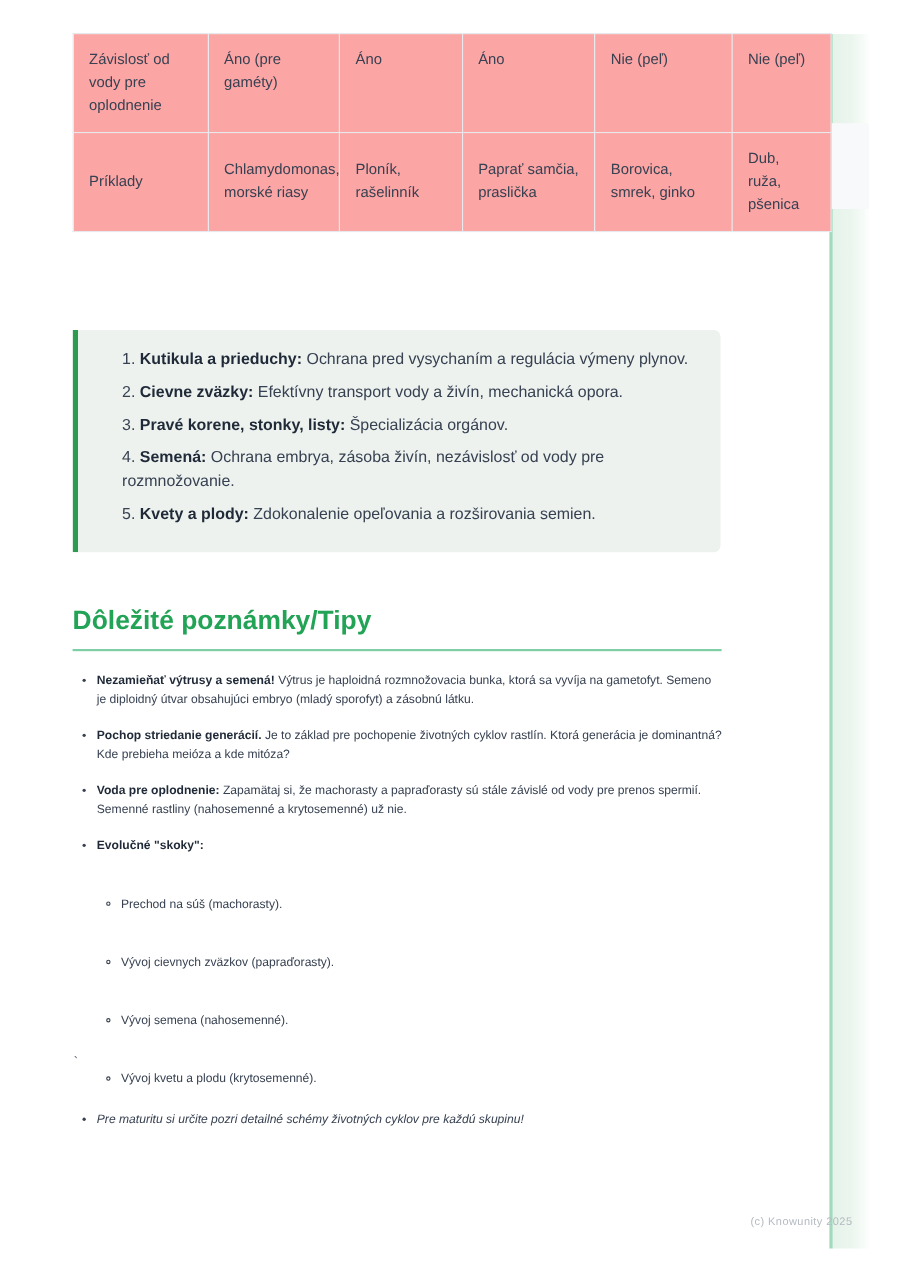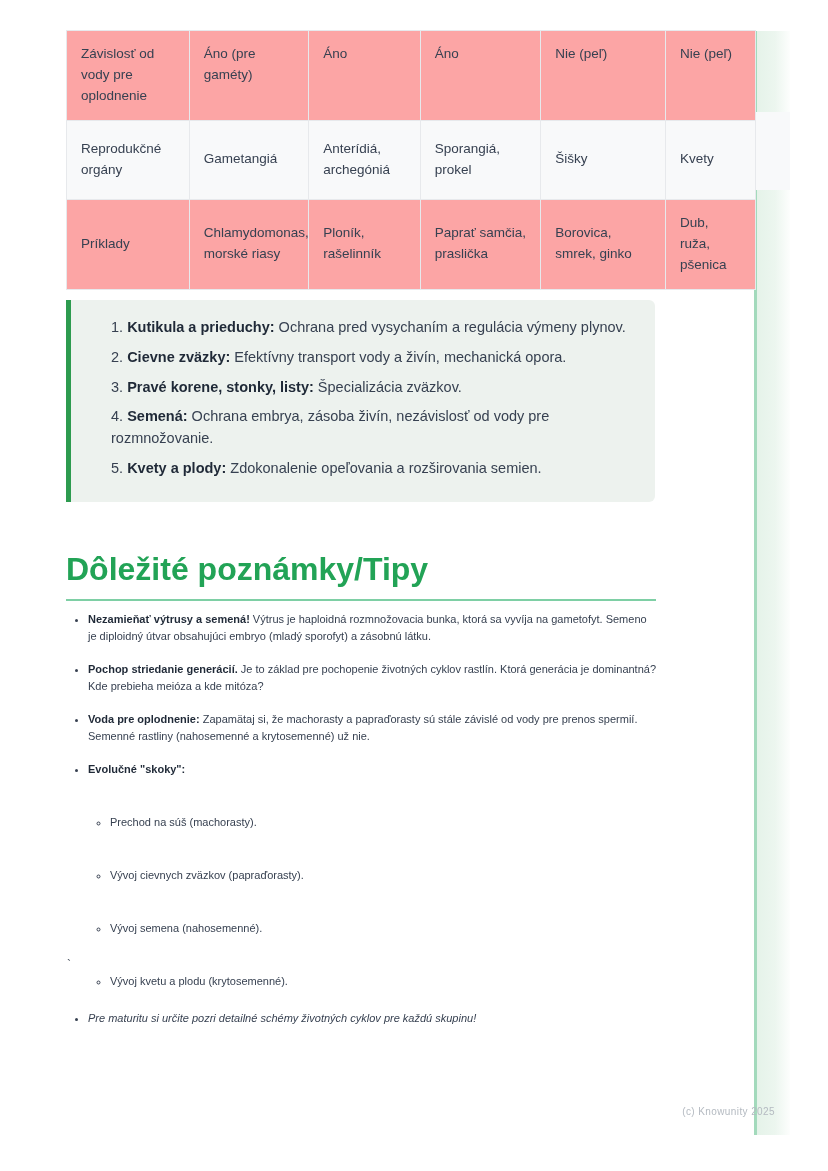--- a/index.html
+++ b/index.html
@@ -47,21 +47,21 @@
   }
   .callout .intro { text-align:justify; margin-bottom:4px; }
   .callout ol { list-style:none; counter-reset:n; margin-left:25px; line-height:1.5; }
   .callout ol li { counter-increment:n; margin-bottom:8px; }
   .callout ol li::before { content:counter(n) ". "; }
   b, strong { color:#1f2937; font-weight:bold; }
 
   
   .notes-heading {
     position:absolute; left:66px; top:551px; width:590px; z-index:3;
-    font-size:32px; font-weight:bold; color:#22a356;
+    font-size:24px; font-weight:bold; color:#22a356;
     padding-bottom:11px; border-bottom:2px solid #7ecfa5;
   }
   .notes {
     position:absolute; left:66px; top:611px; width:592px; z-index:3;
     font-size:11px; line-height:1.55; color:#374151;
   }
   .notes ul.main { list-style:disc; padding-left:22px; }
   .notes ul.main > li { margin-bottom:16px; }
   .notes ul.sub { list-style:circle; padding-left:22px; margin-top:13px; }
   .notes ul.sub > li { margin-bottom:9px;margin-top:36px; }
@@ -86,45 +86,37 @@
     <table>
       <tbody>
           <tr class="r0 row-top">
         <td class="c0">Závislosť od vody pre oplodnenie</td>
         <td class="c1">Áno (pre gaméty)</td>
         <td class="c2">Áno</td>
         <td class="c3">Áno</td>
         <td class="c4">Nie (peľ)</td>
         <td class="c5">Nie (peľ)</td>
       </tr>
-      <tr class="r1 row-gray">
-        <td class="c0">Reprodukčné orgány</td>
-        <td class="c1">Gametangiá</td>
-        <td class="c2">Anterídiá, archegóniá</td>
-        <td class="c3">Sporangiá, prokel</td>
-        <td class="c4">Šišky</td>
-        <td class="c5">Kvety</td>
-      </tr>
       <tr class="r2">
         <td class="c0">Príklady</td>
         <td class="c1">Chlamydomonas, morské riasy</td>
         <td class="c2">Ploník, rašelinník</td>
         <td class="c3">Paprať samčia, praslička</td>
         <td class="c4">Borovica, smrek, ginko</td>
         <td class="c5">Dub, ruža, pšenica</td>
       </tr>
     </tbody>
       </table>
   </div>
 
   <div class="callout">
     <ol>
       <li><b>Kutikula a prieduchy:</b><span> Ochrana pred vysychaním a regulácia výmeny plynov.</span></li>
       <li><b>Cievne zväzky:</b><span> Efektívny transport vody a živín, mechanická opora.</span></li>
-      <li><b>Pravé korene, stonky, listy:</b><span> Špecializácia zväzkov.</span></li>
+      <li><b>Pravé korene, stonky, listy:</b><span> Špecializácia orgánov.</span></li>
       <li><b>Semená:</b><span> Ochrana embrya, zásoba živín, nezávislosť od vody pre rozmnožovanie.</span></li>
       <li><b>Kvety a plody:</b><span> Zdokonalenie opeľovania a rozširovania semien.</span></li>
     </ol>
   </div>
 
   <h2 class="notes-heading">Dôležité poznámky/Tipy</h2>
 
   <div class="notes">
     <ul class="main">
       <li><b>Nezamieňať výtrusy a semená!</b><span> Výtrus je haploidná rozmnožovacia bunka, ktorá sa vyvíja na gametofyt. Semeno je diploidný útvar obsahujúci embryo (mladý sporofyt) a zásobnú látku.</span></li>

